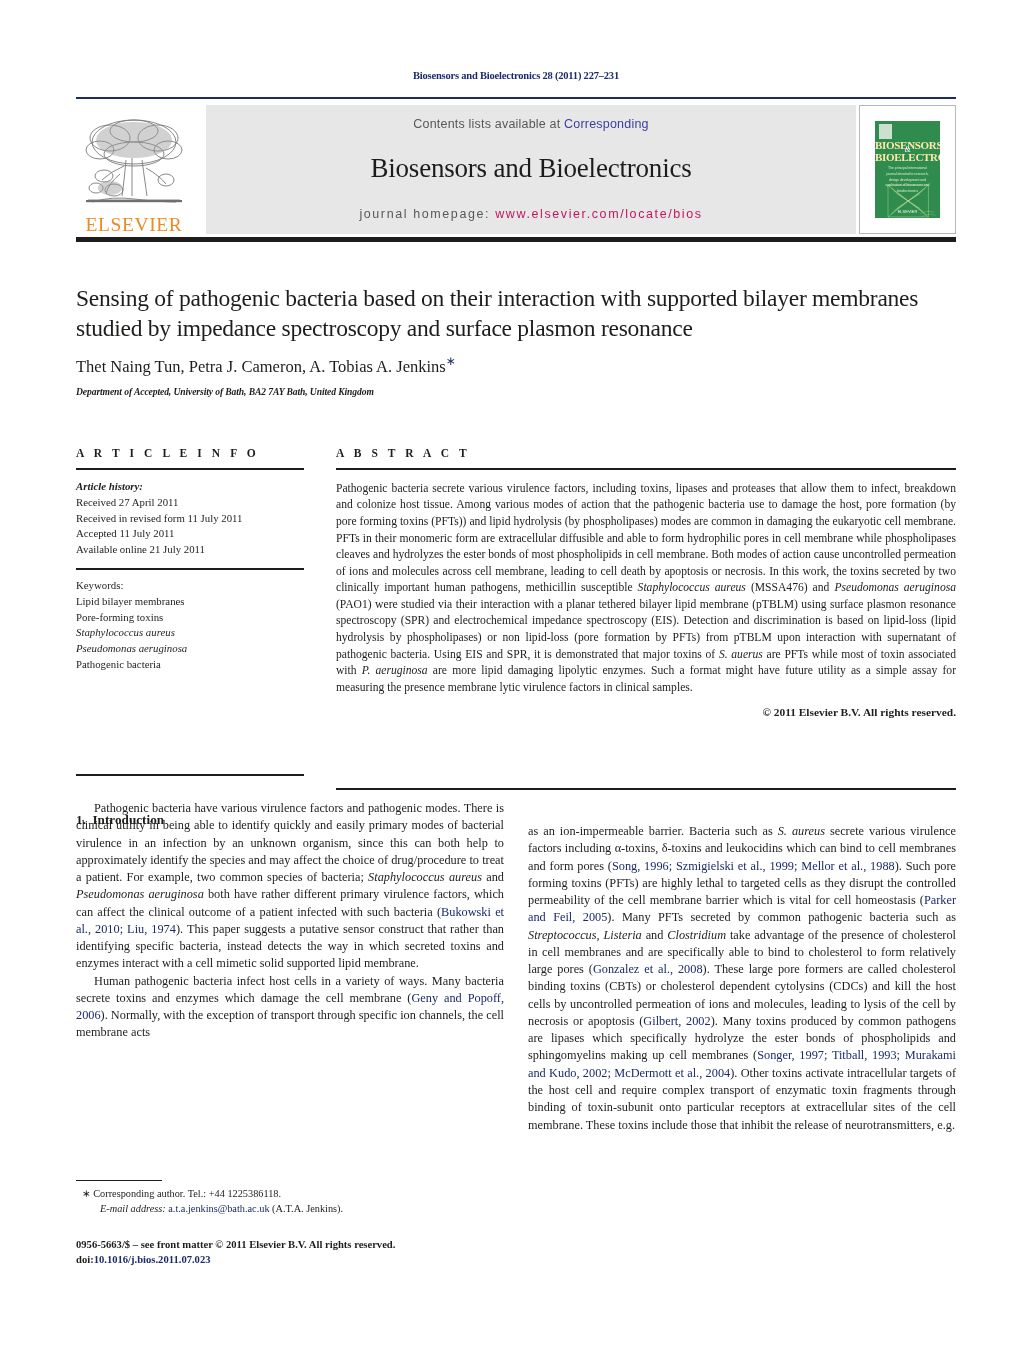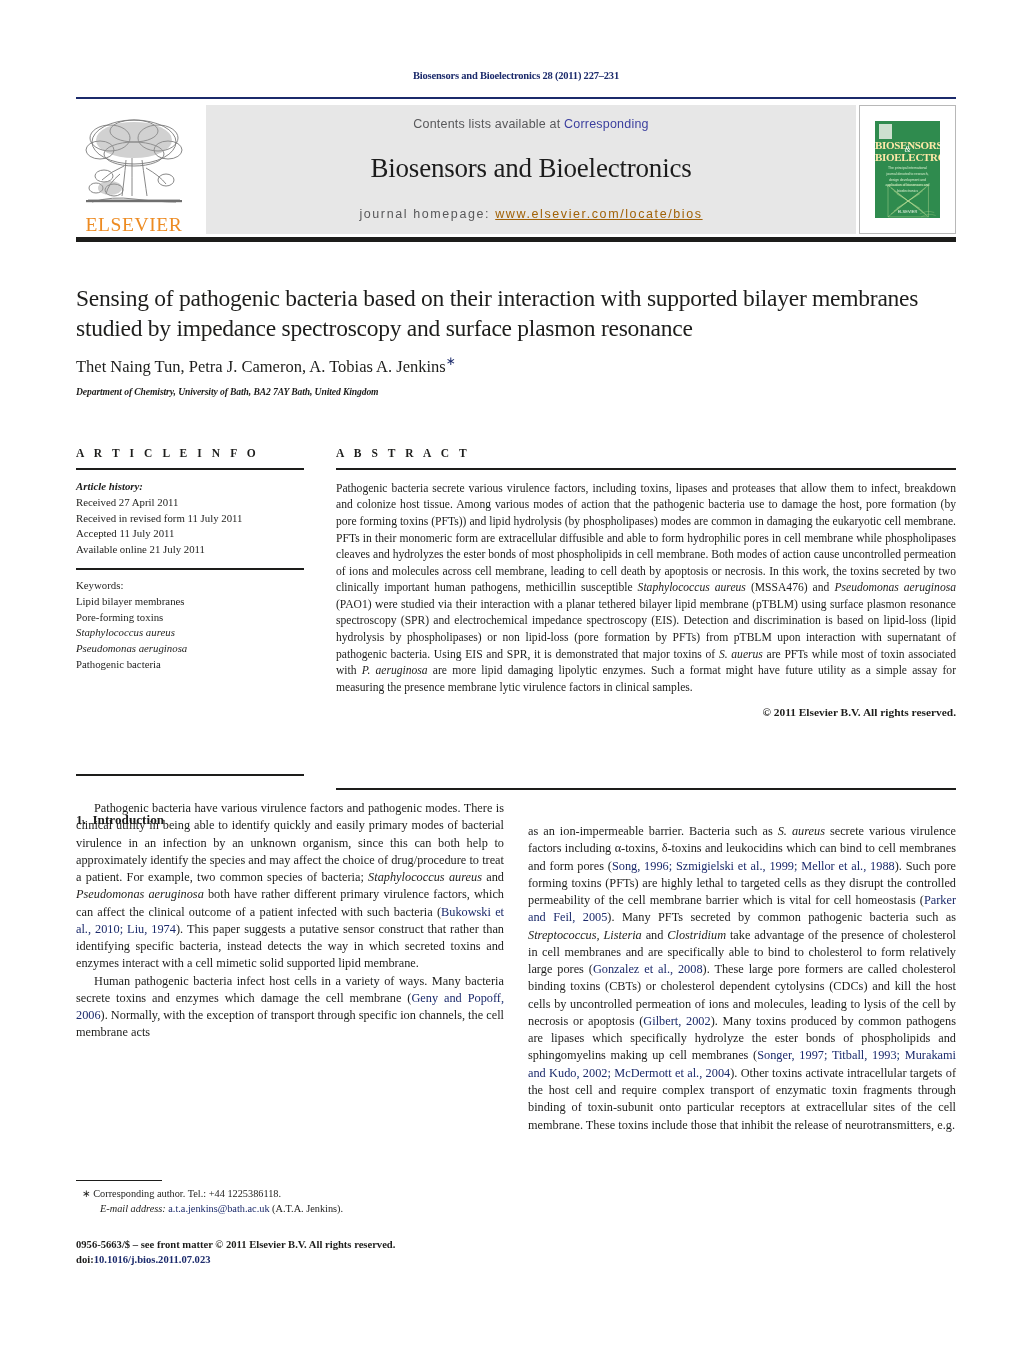--- a/index.html
+++ b/index.html
@@ -97,22 +97,21 @@
     letter-spacing: -0.2px;
   }
   .homepage-line {
     font-family: "Liberation Sans", sans-serif;
     font-size: 12.5px;
     color: #58585a;
     margin-top: 23px;
     letter-spacing: 1.6px;
   }
   .homepage-line .url {
-    color: #a16207;
-    text-decoration: underline;
+    color: #be185d;
   }
   .cover-thumb {
     position: absolute;
     left: 783px; top: 2px;
     width: 97px;
     height: 129px;
     border: 1px solid #b8b8b8;
     background: #ffffff;
     box-sizing: border-box;
     padding: 15px;
@@ -426,21 +425,21 @@
         </svg>
         <div class="cover-foot">ELSEVIER</div>
       </div>
     </div>
   </div>
 
   <div class="rule-thick-black"></div>
 
   <div class="title">Sensing of pathogenic bacteria based on their interaction with supported bilayer membranes studied by impedance spectroscopy and surface plasmon resonance</div>
   <div class="authors"><span>Thet Naing Tun, Petra J. Cameron, A. Tobias A. Jenkins</span><span class="star">∗</span></div>
-  <div class="affiliation">Department of Chemistry, University of Bath, BA2 7AY Bath, United Kingdom</div>
+  <div class="affiliation">Department of Accepted, University of Bath, BA2 7AY Bath, United Kingdom</div>
 
   <div class="col-info">
     <div class="sec-head">A R T I C L E   I N F O</div>
     <div class="hr-head"></div>
     <div class="info-body">
       <span class="lbl">Article history:</span><br>
       <span>Received 27 April 2011</span><br>
       <span>Received in revised form 11 July 2011</span><br>
       <span>Accepted 11 July 2011</span><br>
       <span>Available online 21 July 2011</span>

